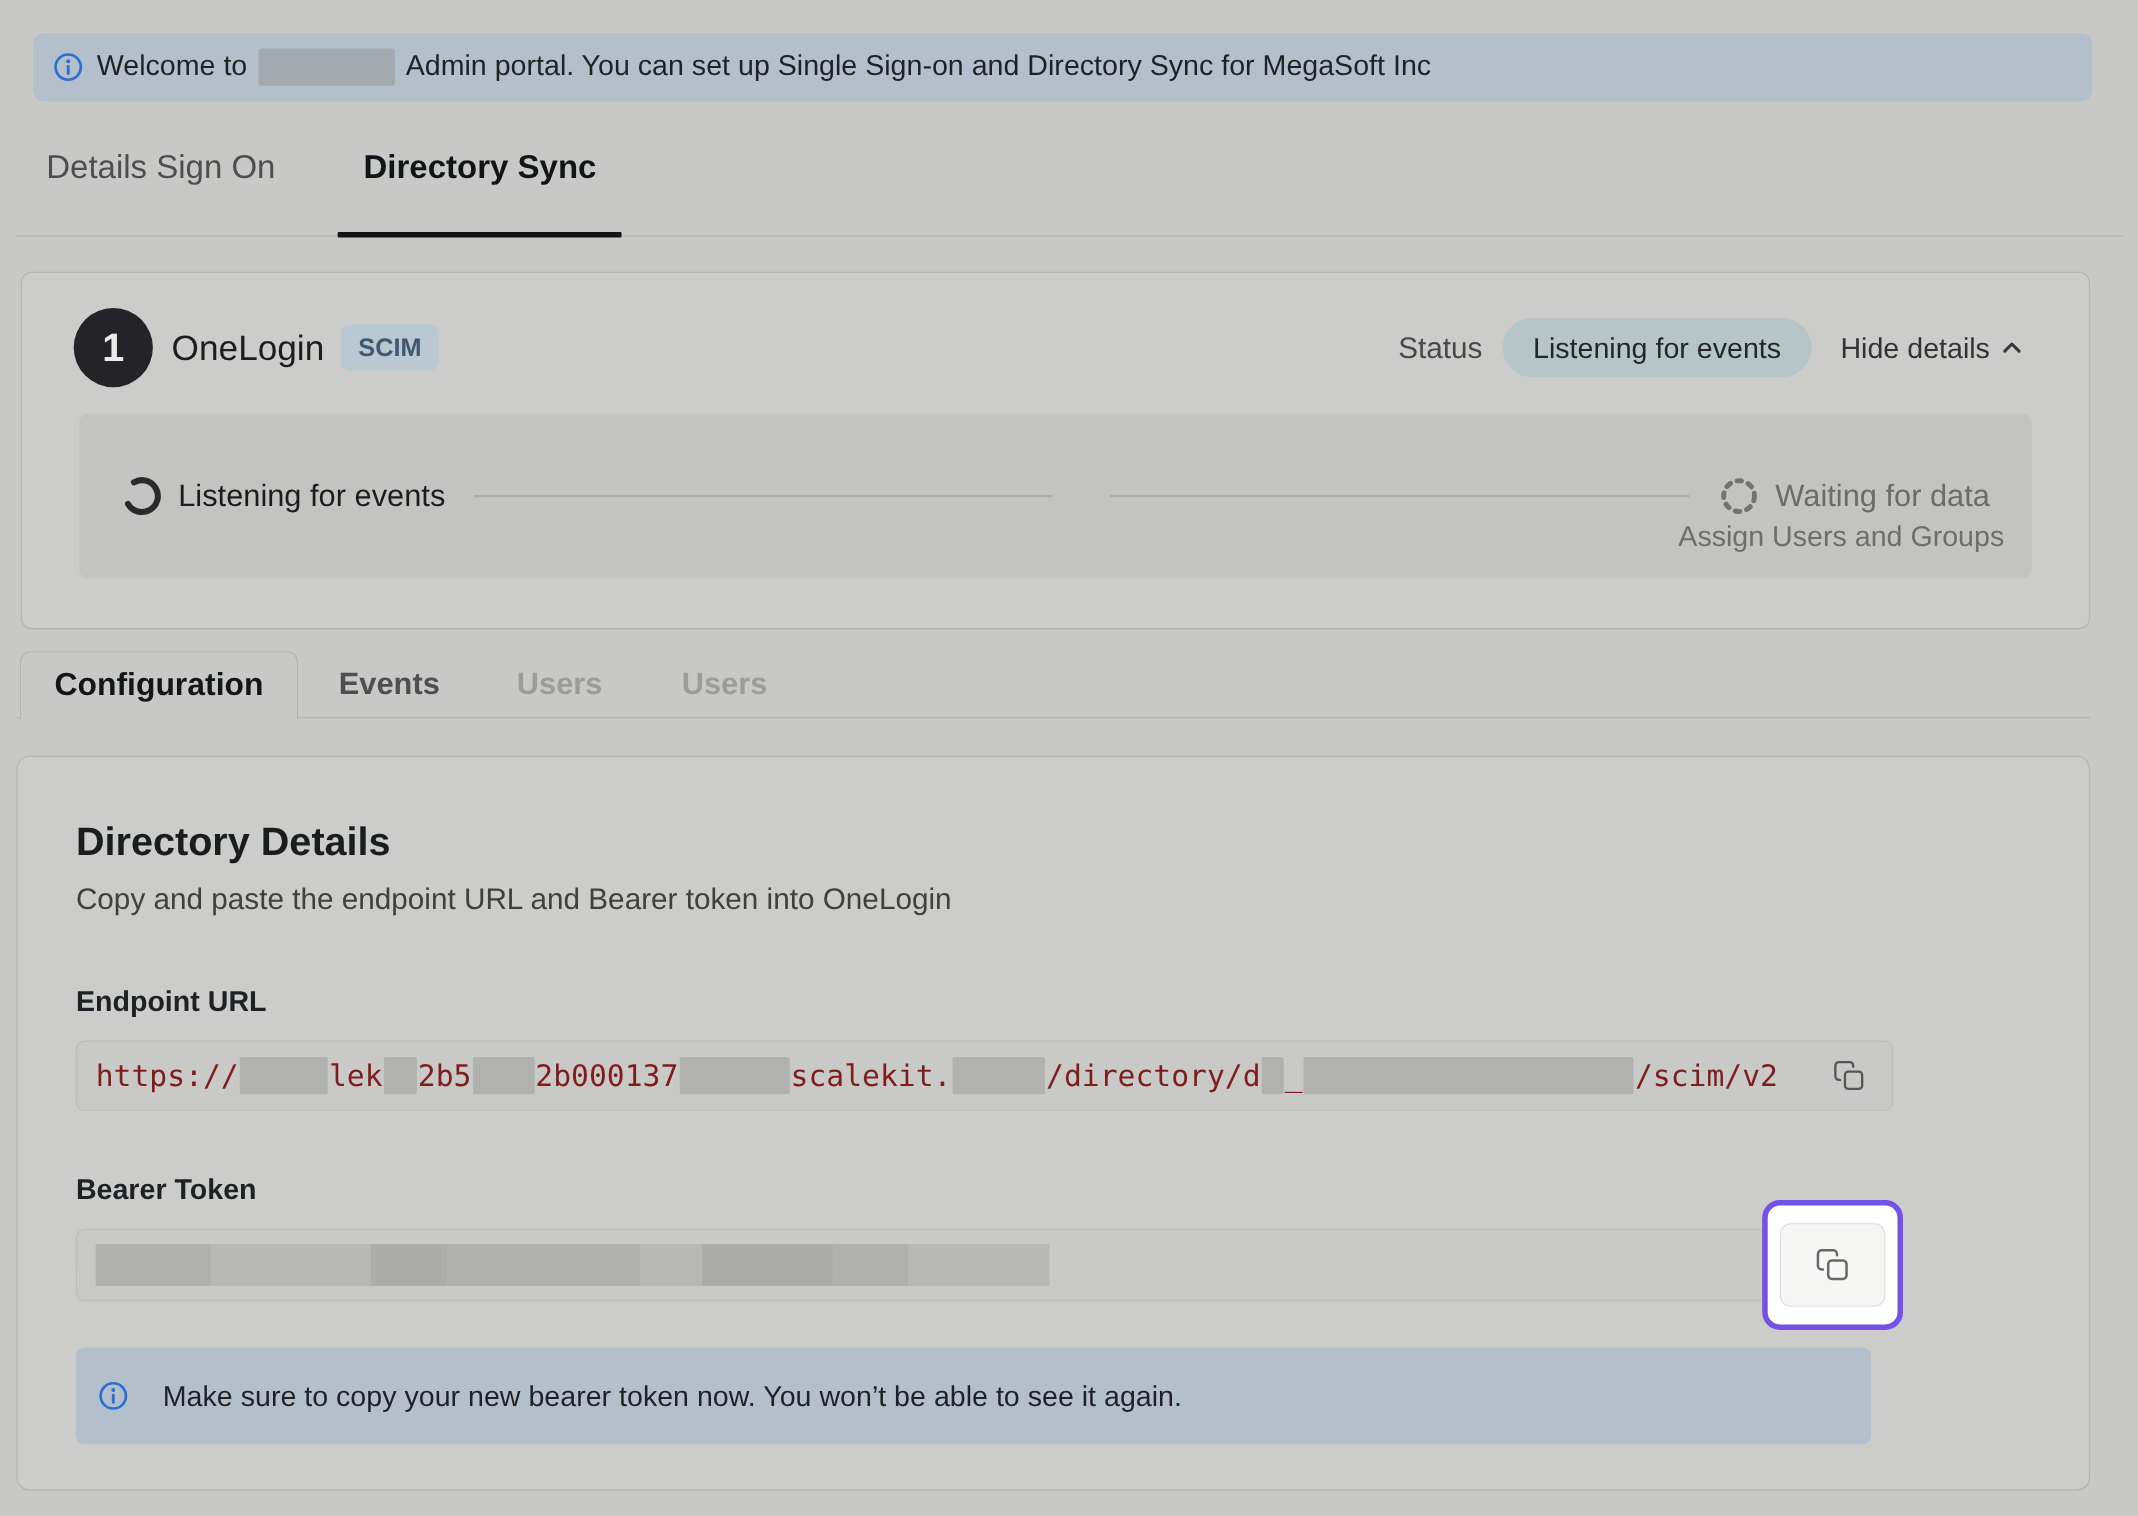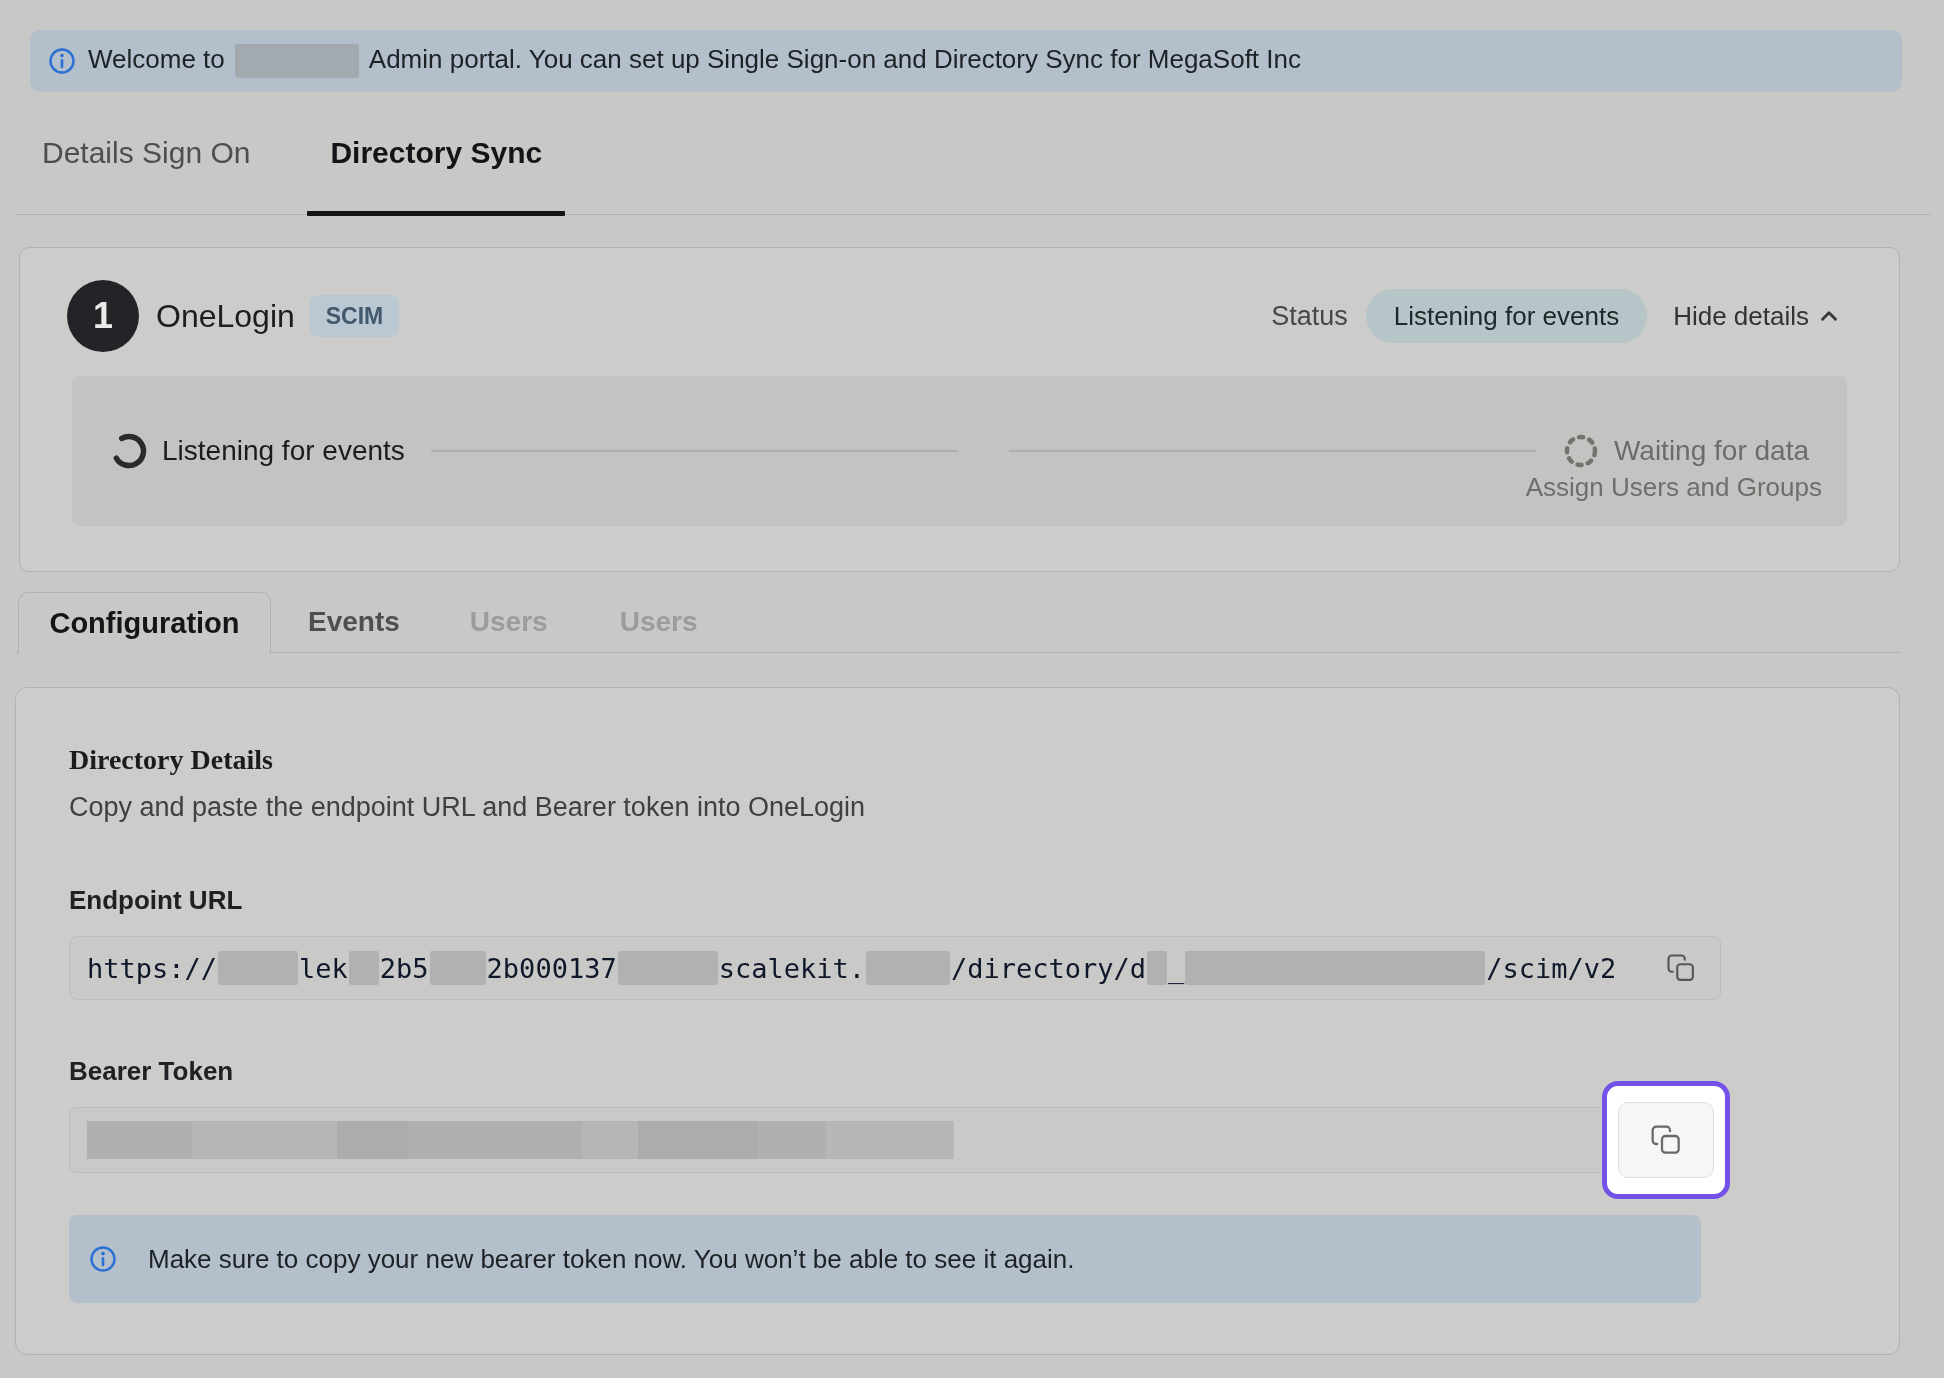--- a/index.html
+++ b/index.html
@@ -105,34 +105,34 @@
   .section-tab.t-users  { margin-left:70px; color:var(--text-disabled,#9c9c9a); cursor:default; }
   .section-tab.t-groups { margin-left:72px; color:var(--text-disabled,#9c9c9a); cursor:default; }
 
   
   .config-panel {
     margin:34px 44px 0 15px; height:668px;
     background:var(--panel-bg,#cccccb);
     border:1.5px solid var(--border,#b2b2b0); border-radius:12px;
     padding:56px 53px 0 53px;
   }
-  .panel-title { font-size:28px; font-weight:700; color:#1b1c1e;font-family:Liberation Serif, serif; }
+  .panel-title { font-size:36px; font-weight:700; color:#1b1c1e; }
   .panel-subtitle { margin-top:16px; font-size:27px; color:#404040; }
   .field-label { margin-top:62px; font-size:26px; font-weight:600; color:#202124; }
   .field-label.second { margin-top:56px; }
 
   .field {
     margin-top:20px; width:1652px; height:64px;
     background:var(--field-bg,#c9c9c7);
     border:1.5px solid var(--field-border,#bcbcba); border-radius:8px;
     display:flex; align-items:center; padding:0 10px 0 17px; overflow:visible;
   }
   .field.bearer { height:66px; position:relative; }
   .url-text {
-    flex:1; font-family:"DejaVu Sans Mono", monospace; font-size:27px; color:#0f172a;
+    flex:1; font-family:"DejaVu Sans Mono", monospace; font-size:27px; color:#7f1d1d;
     white-space:nowrap; overflow:hidden; display:flex; align-items:center;
   }
   .seg-text { flex:0 0 auto; }
   .seg-redacted {
     flex:0 0 auto; display:inline-block; height:34px; margin:0 1px;
     background:var(--redact,#b1b1b0); border-radius:2px;
   }
   .copy-btn-plain {
     width:46px; height:46px; margin-right:6px; border:none; background:transparent;
     display:flex; align-items:center; justify-content:center; cursor:pointer;

